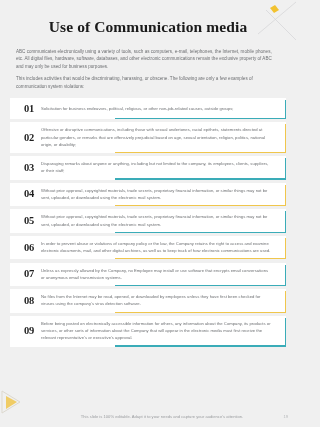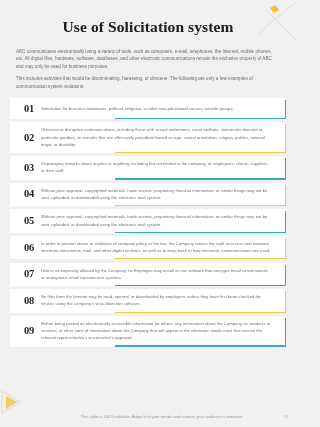--- a/index.html
+++ b/index.html
@@ -165,21 +165,21 @@
     <line x1="46" y1="2" x2="8" y2="34" stroke="#d2d3d5" stroke-width="0.7"></line>
     <line x1="46" y1="40" x2="16" y2="10" stroke="#d2d3d5" stroke-width="0.7"></line>
     <polygon points="20,8 25,5 29,10 24,13" fill="#f2c230"></polygon>
   </svg>
 
   <svg class="deco-bl" viewBox="0 0 30 34">
     <polygon points="2,6 20,17 2,28" fill="none" stroke="#ddd9cf" stroke-width="1"></polygon>
     <polygon points="6,11 17,17 6,24" fill="#f0c64c" opacity="0.85"></polygon>
   </svg>
 
-  <h1 class="title">Use of Solicitation system</h1>
+  <h1 class="title">Use of Communication media</h1>
 
   <div class="intro">
     <p>ABC communicates electronically using a variety of tools, such as computers, e-mail, telephones, the Internet, mobile phones, etc. All digital files, hardware, software, databases, and other electronic communications remain the exclusive property of ABC and may only be used for business purposes.</p>
     <p>This includes activities that would be discriminating, harassing, or obscene. The following are only a few examples of communication system violations:</p>
   </div>
 
   <div class="list">
 
     <div class="item" style="--accent:#3aacb8">
       <span class="edge"></span>

